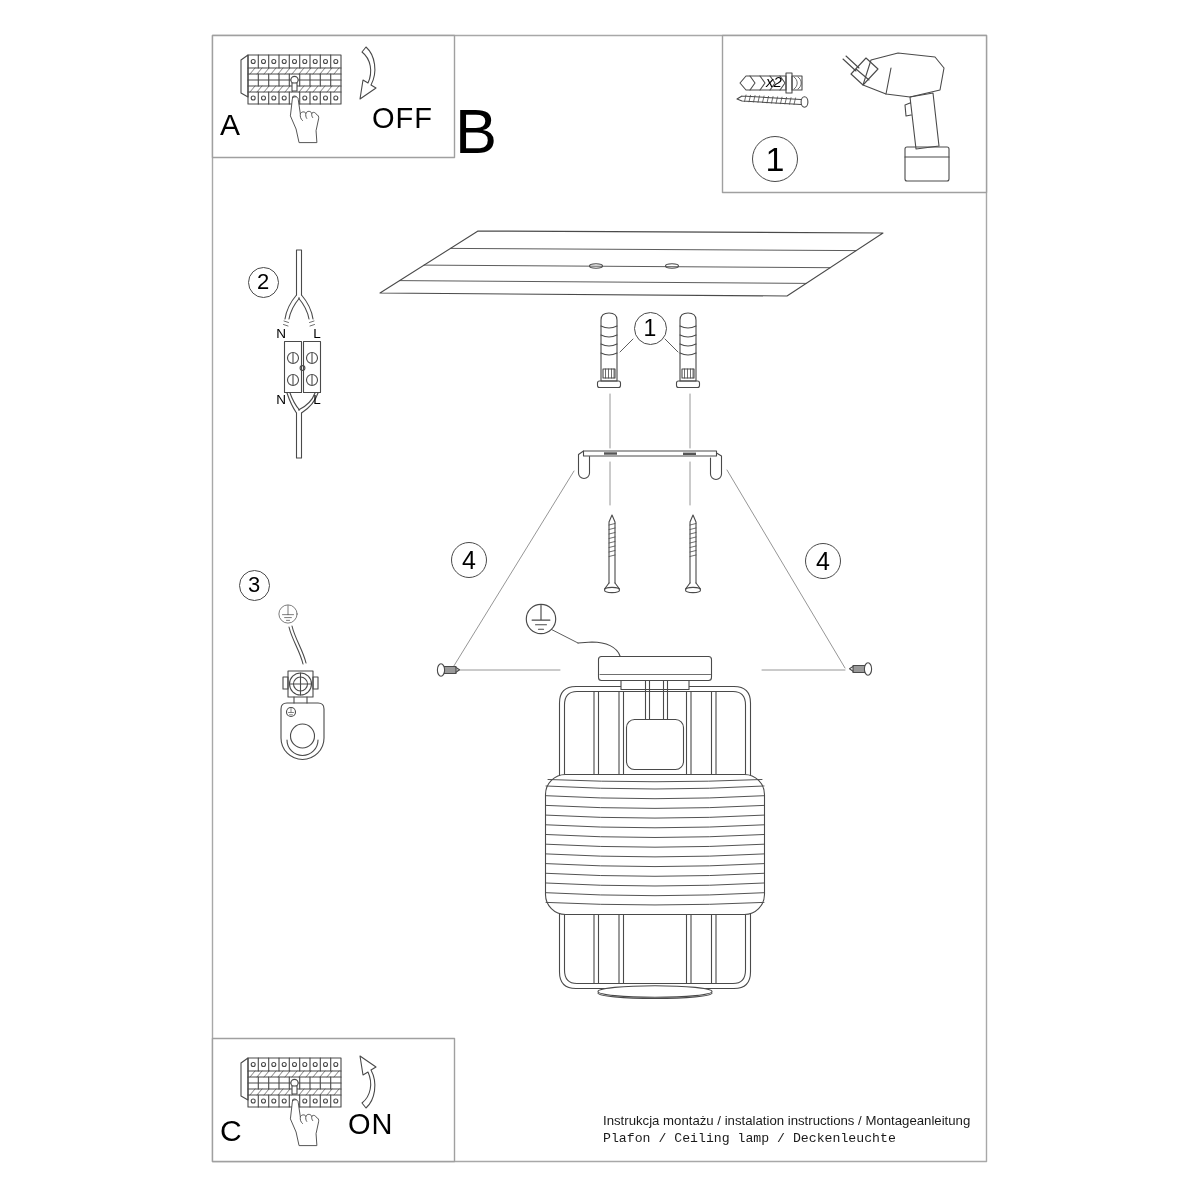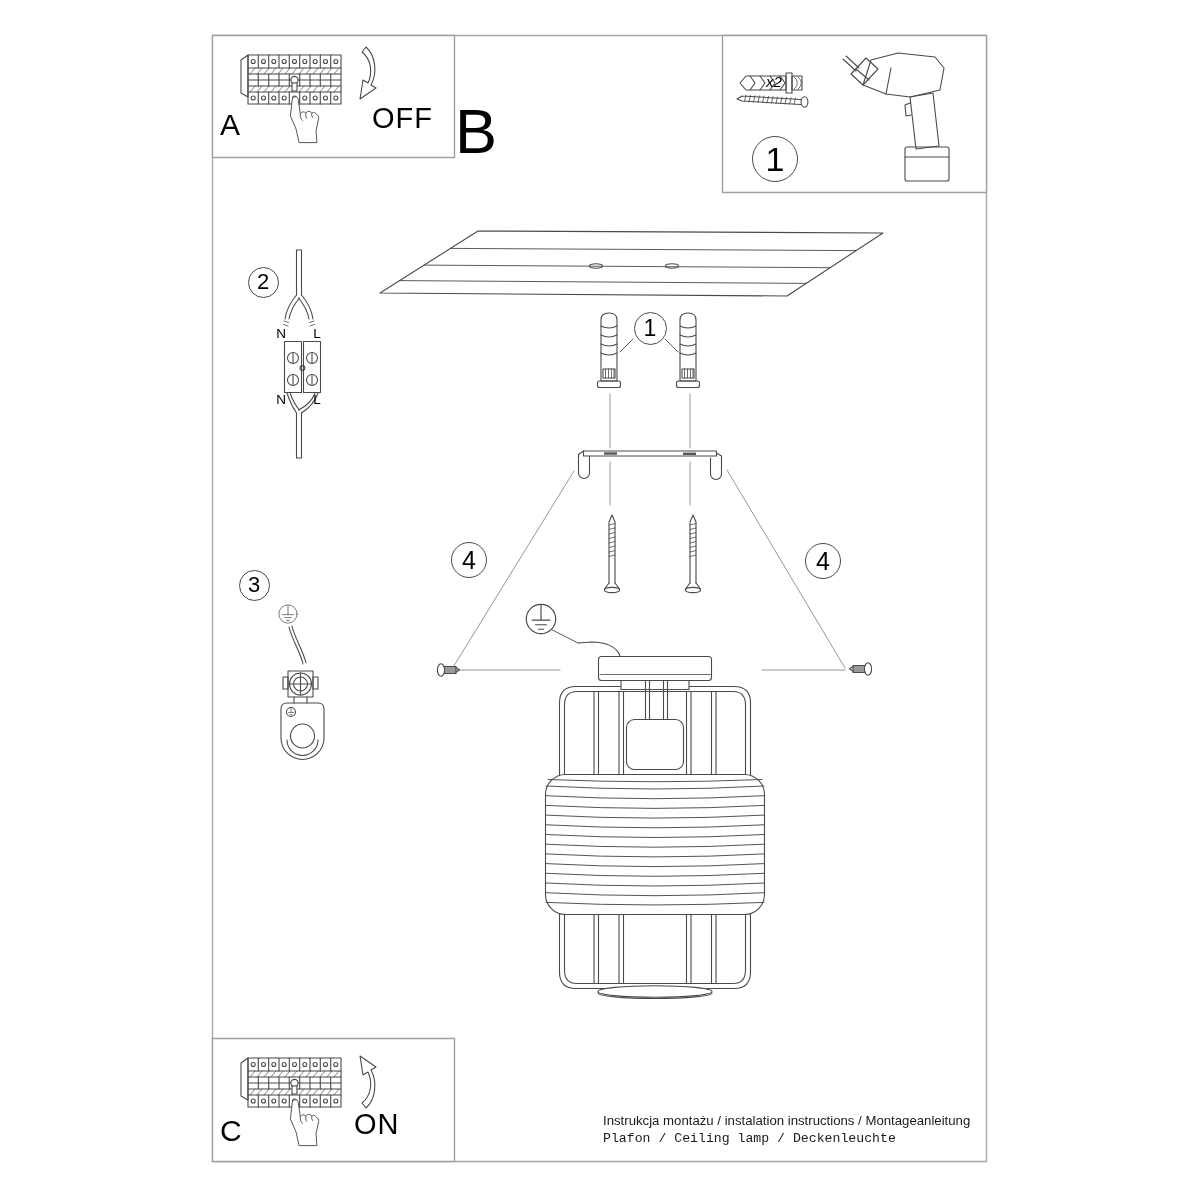--- a/index.html
+++ b/index.html
@@ -244,21 +244,21 @@
     <circle cx="291" cy="712" r="4.5"></circle>
     <path stroke-width="0.7" d="M291,708.5 V712 M288.5,712.5 H293.5 M289.5,714.8 H292.5"></path>
     <circle cx="302.5" cy="736" r="12"></circle>
   </g>
 </svg>
 
 <div class="t step" style="left:220px;top:110px;">A</div>
 <div class="t action" style="left:344px;top:104px;margin-left:28px;">OFF</div>
 <div class="t bigB" style="left:455px;top:100px;">B</div>
 <div class="t step" style="left:220px;top:1116px;">C</div>
-<div class="t action" style="left:348px;top:1110px;margin-left:6px;">ON</div>
+<div class="t action" style="left:348px;top:1110px;">ON</div>
 <div class="t qty" style="left:766px;top:74px;">x2</div>
 
 <div class="circle" style="left:752px;top:136px;width:44px;height:44px;font-size:34px;">1</div>
 <div class="circle" style="left:633.5px;top:311.5px;width:31px;height:31px;font-size:23px;">1</div>
 <div class="circle" style="left:247.5px;top:266.5px;width:29px;height:29px;font-size:22px;">2</div>
 <div class="circle" style="left:238.5px;top:569.5px;width:29px;height:29px;font-size:22px;">3</div>
 <div class="circle" style="left:451px;top:542px;width:34px;height:34px;font-size:25px;">4</div>
 <div class="circle" style="left:805px;top:543px;width:34px;height:34px;font-size:25px;">4</div>
 
 <div class="t nl" style="left:273px;top:327px;">N</div>

